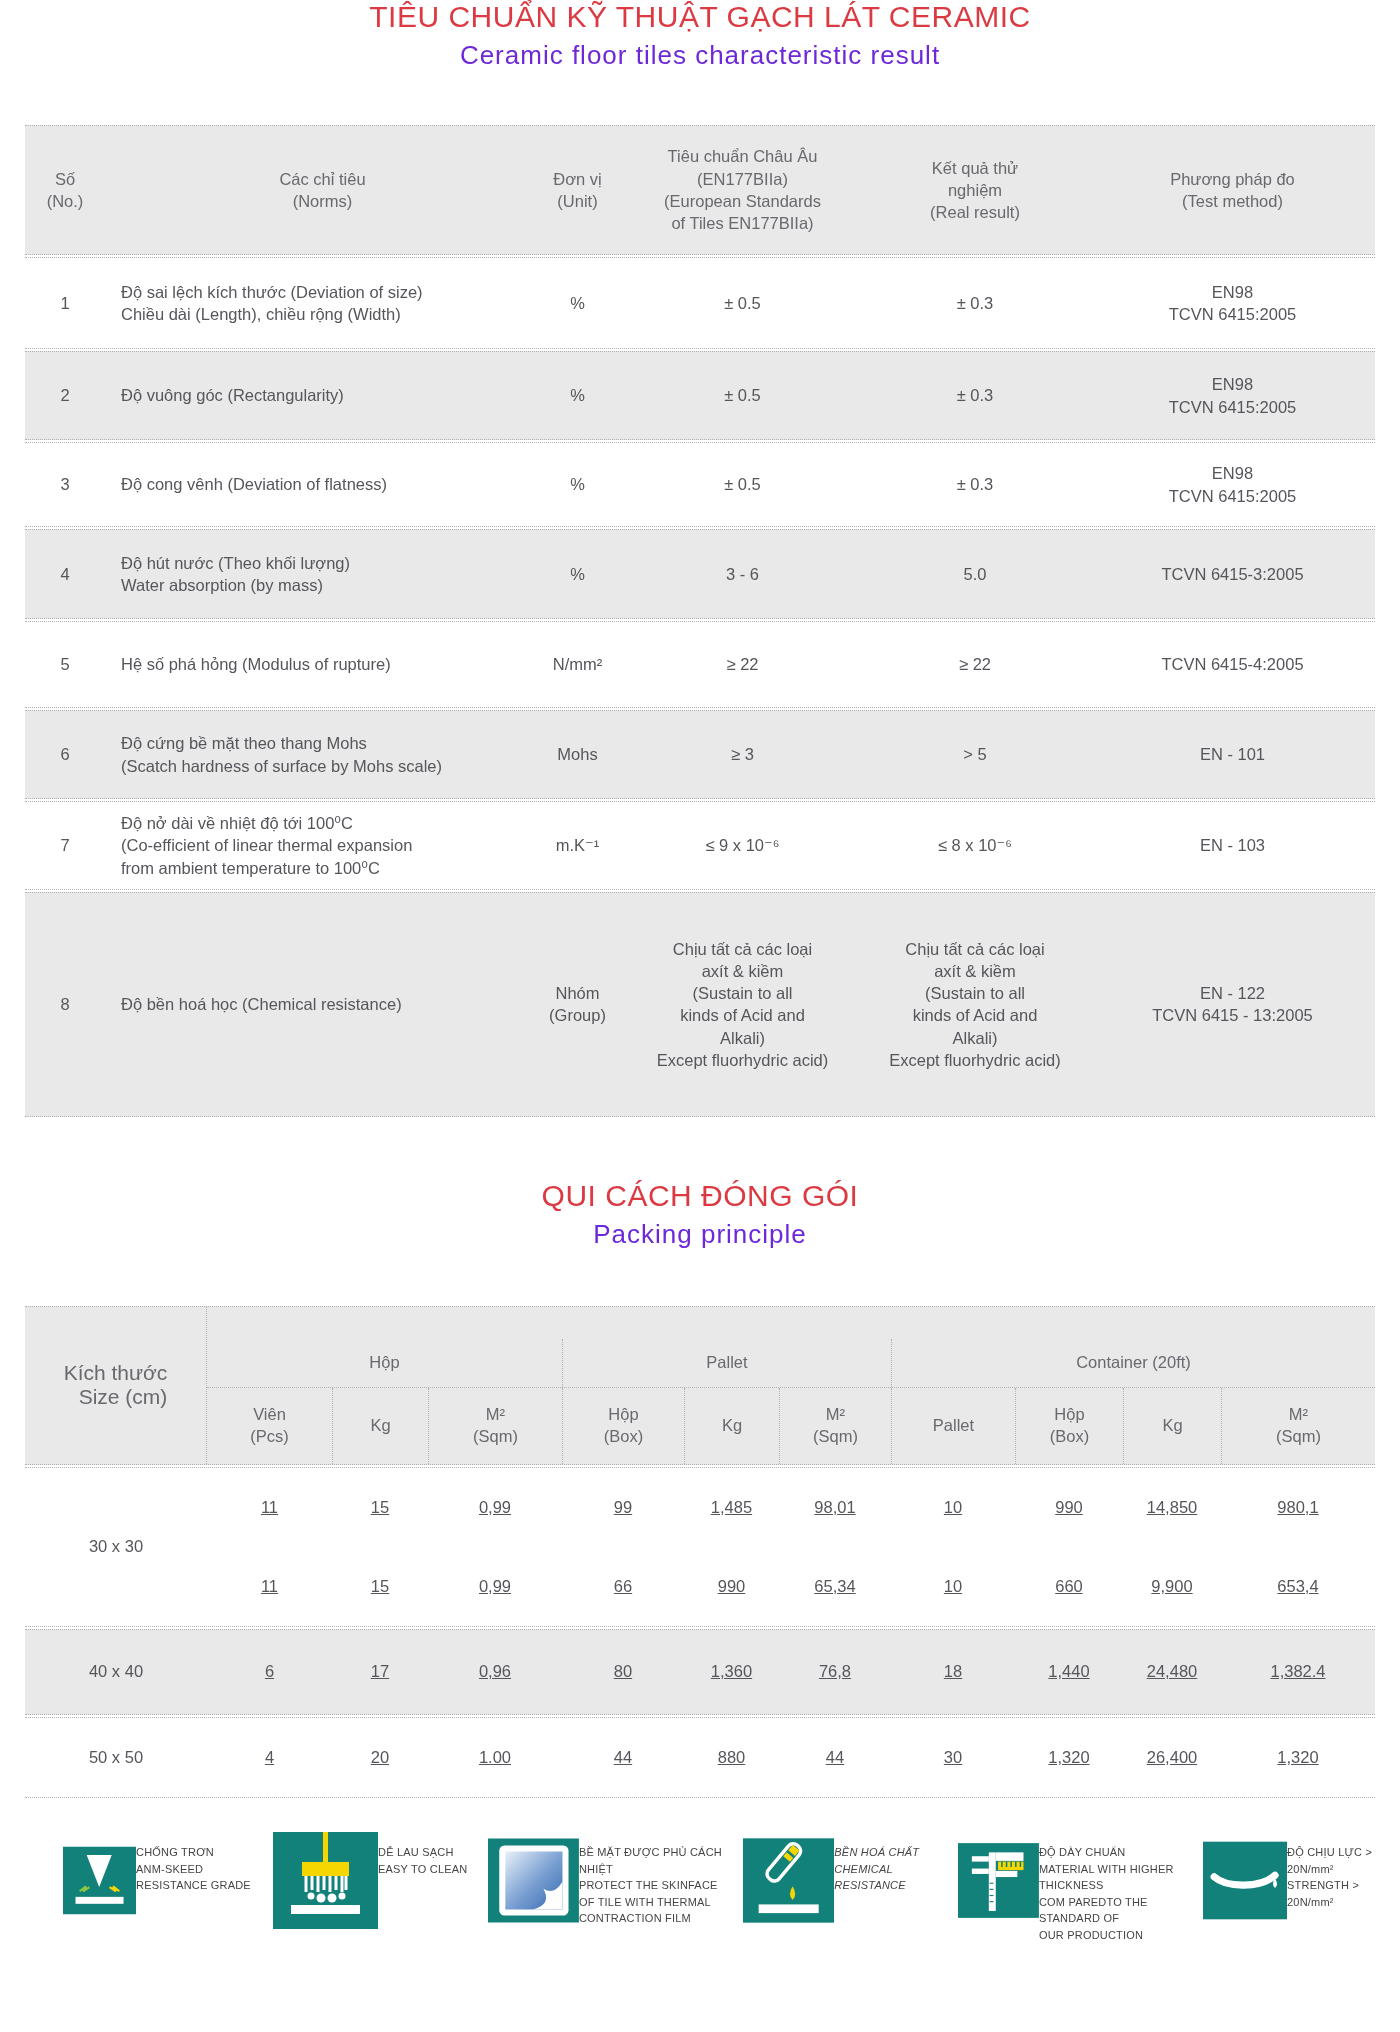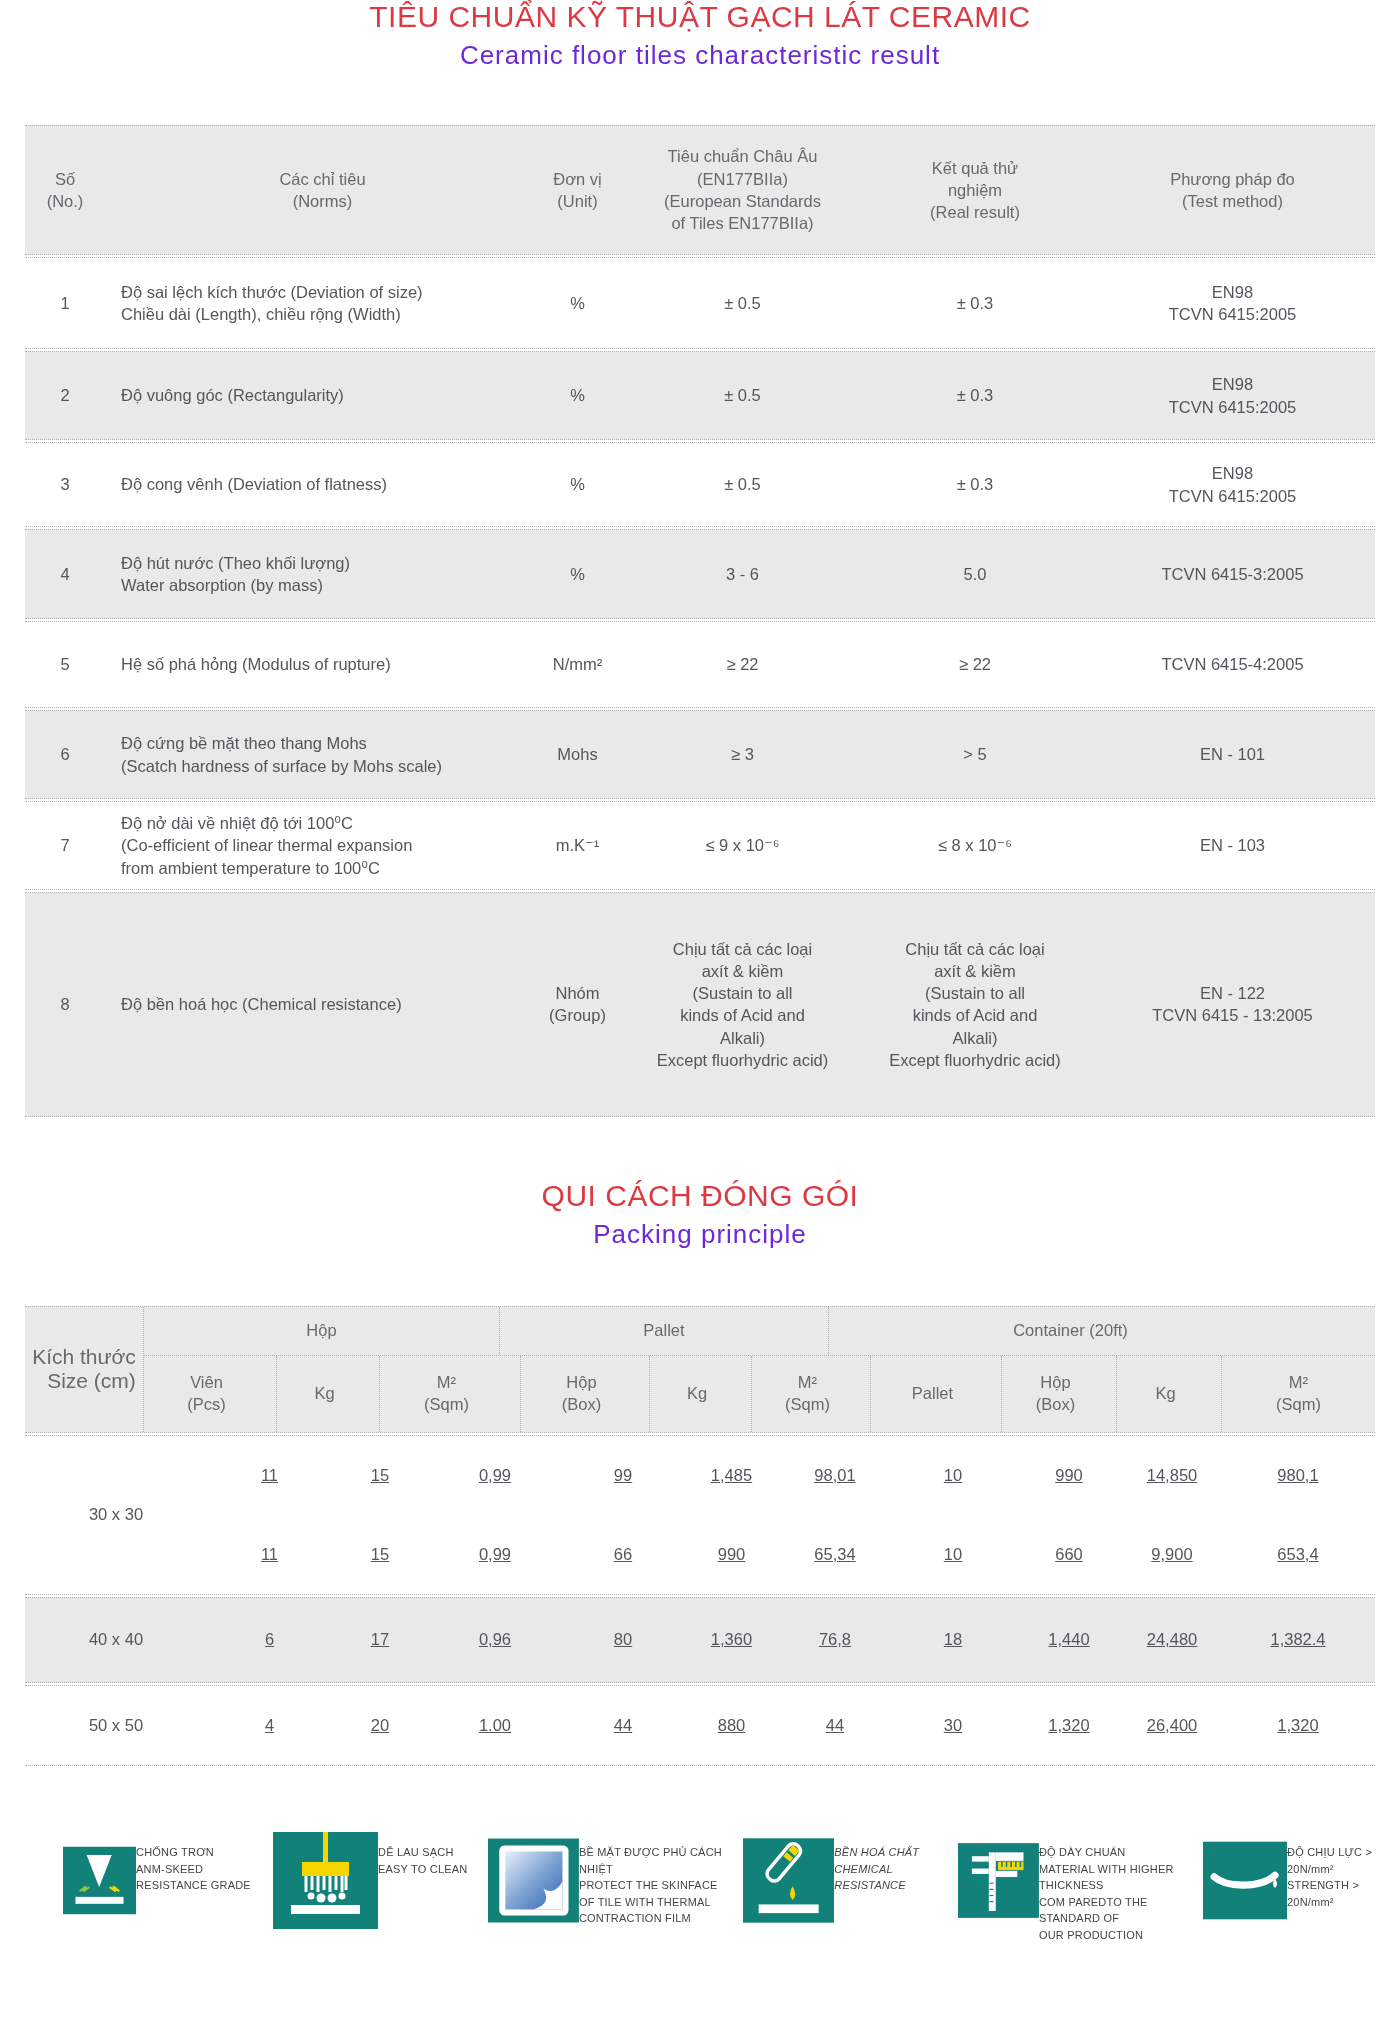--- a/index.html
+++ b/index.html
@@ -68,31 +68,31 @@
     border-bottom:1px dotted #b0b0b0;
     margin-bottom:2px;
     color:#68696e;
   }
   .t2-size-h{
     width:182px;box-sizing:border-box;
     display:flex;align-items:center;justify-content:center;
     text-align:right;font-size:21px;
     border-right:1px dotted #b0b0b0;
   }
-  .t2-head-right{flex:1;display:flex;flex-direction:column;}
+  .t2-head-right{flex:1;display:flex;flex-direction:column;margin-top:32px;}
   .t2-groups{display:flex;height:48px;border-bottom:1px dotted #b0b0b0;}
   .t2-groups .g{
     box-sizing:border-box;
     display:flex;align-items:center;justify-content:center;
     font-size:16.5px;
   }
   .g1{width:355px;}
   .g2{width:329px;border-left:1px dotted #b0b0b0;}
   .g3{width:484px;border-left:1px dotted #b0b0b0;}
-  .t2-subs{display:flex;min-height:76px;gap:7px;}
+  .t2-subs{display:flex;min-height:76px;}
   .t2-subs .s{
     box-sizing:border-box;
     display:flex;align-items:center;justify-content:center;
     text-align:center;font-size:16.5px;line-height:1.3;
     border-left:1px dotted #b0b0b0;
   }
   .t2-subs .s:first-child{border-left:none;}
   .w0{width:125px;} .w1{width:96px;} .w2{width:134px;} .w3{width:122px;}
   .w4{width:95px;}  .w5{width:112px;} .w6{width:124px;} .w7{width:108px;}
   .w8{width:98px;}  .w9{width:154px;}

